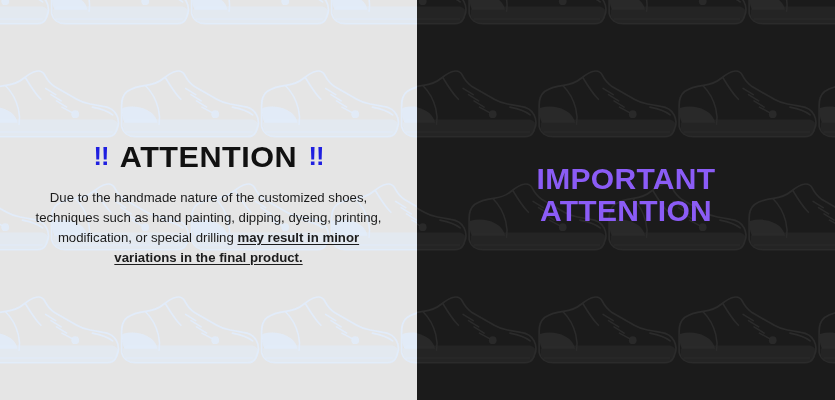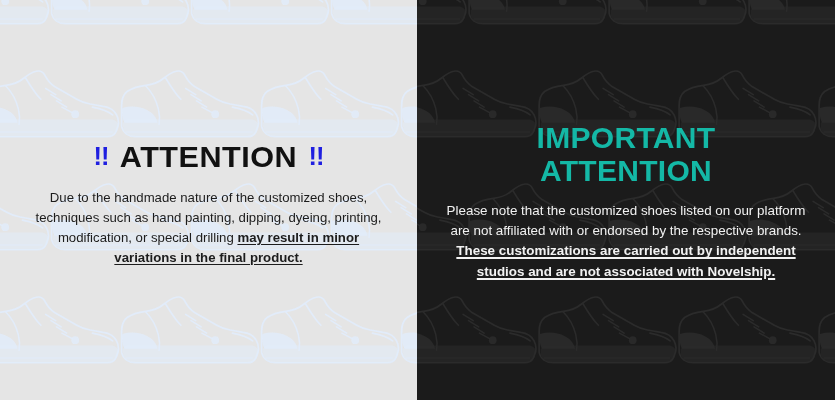--- a/index.html
+++ b/index.html
@@ -72,21 +72,21 @@
     color: #1f1fe0;
     font-size: 25px;
     letter-spacing: -1px;
     vertical-align: 2px;
   }
   .bang-pre  { margin-right: 11px; }
   .bang-post { margin-left: 11px; }
 
   .heading-right {
     font-size: 30px;
-    color: #14b8a6;
+    color: #8b5cf6;
     letter-spacing: 0.3px;
     line-height: 1.08;
     margin-bottom: 14px;
   }
   .heading-right .hline { display: block; }
 
   
   .body-copy {
     font-family: "Liberation Sans", sans-serif;
     font-size: 13.2px;
@@ -308,17 +308,16 @@
         </g>
       </svg>
     </div>
 
     <div class="content content-right">
       <h2 class="heading heading-right">
         <span class="hline">IMPORTANT</span>
         <span class="hline">ATTENTION</span>
       </h2>
 
-      <p class="body-copy body-right"><span>Please note that the customized shoes listed on our platform are not affiliated with or endorsed by the respective brands. </span><span class="emph">These customizations are carried out by independent studios and are not associated with Novelship.</span></p>
     </div>
   </section>
 
 </div>
 
 </body></html>

